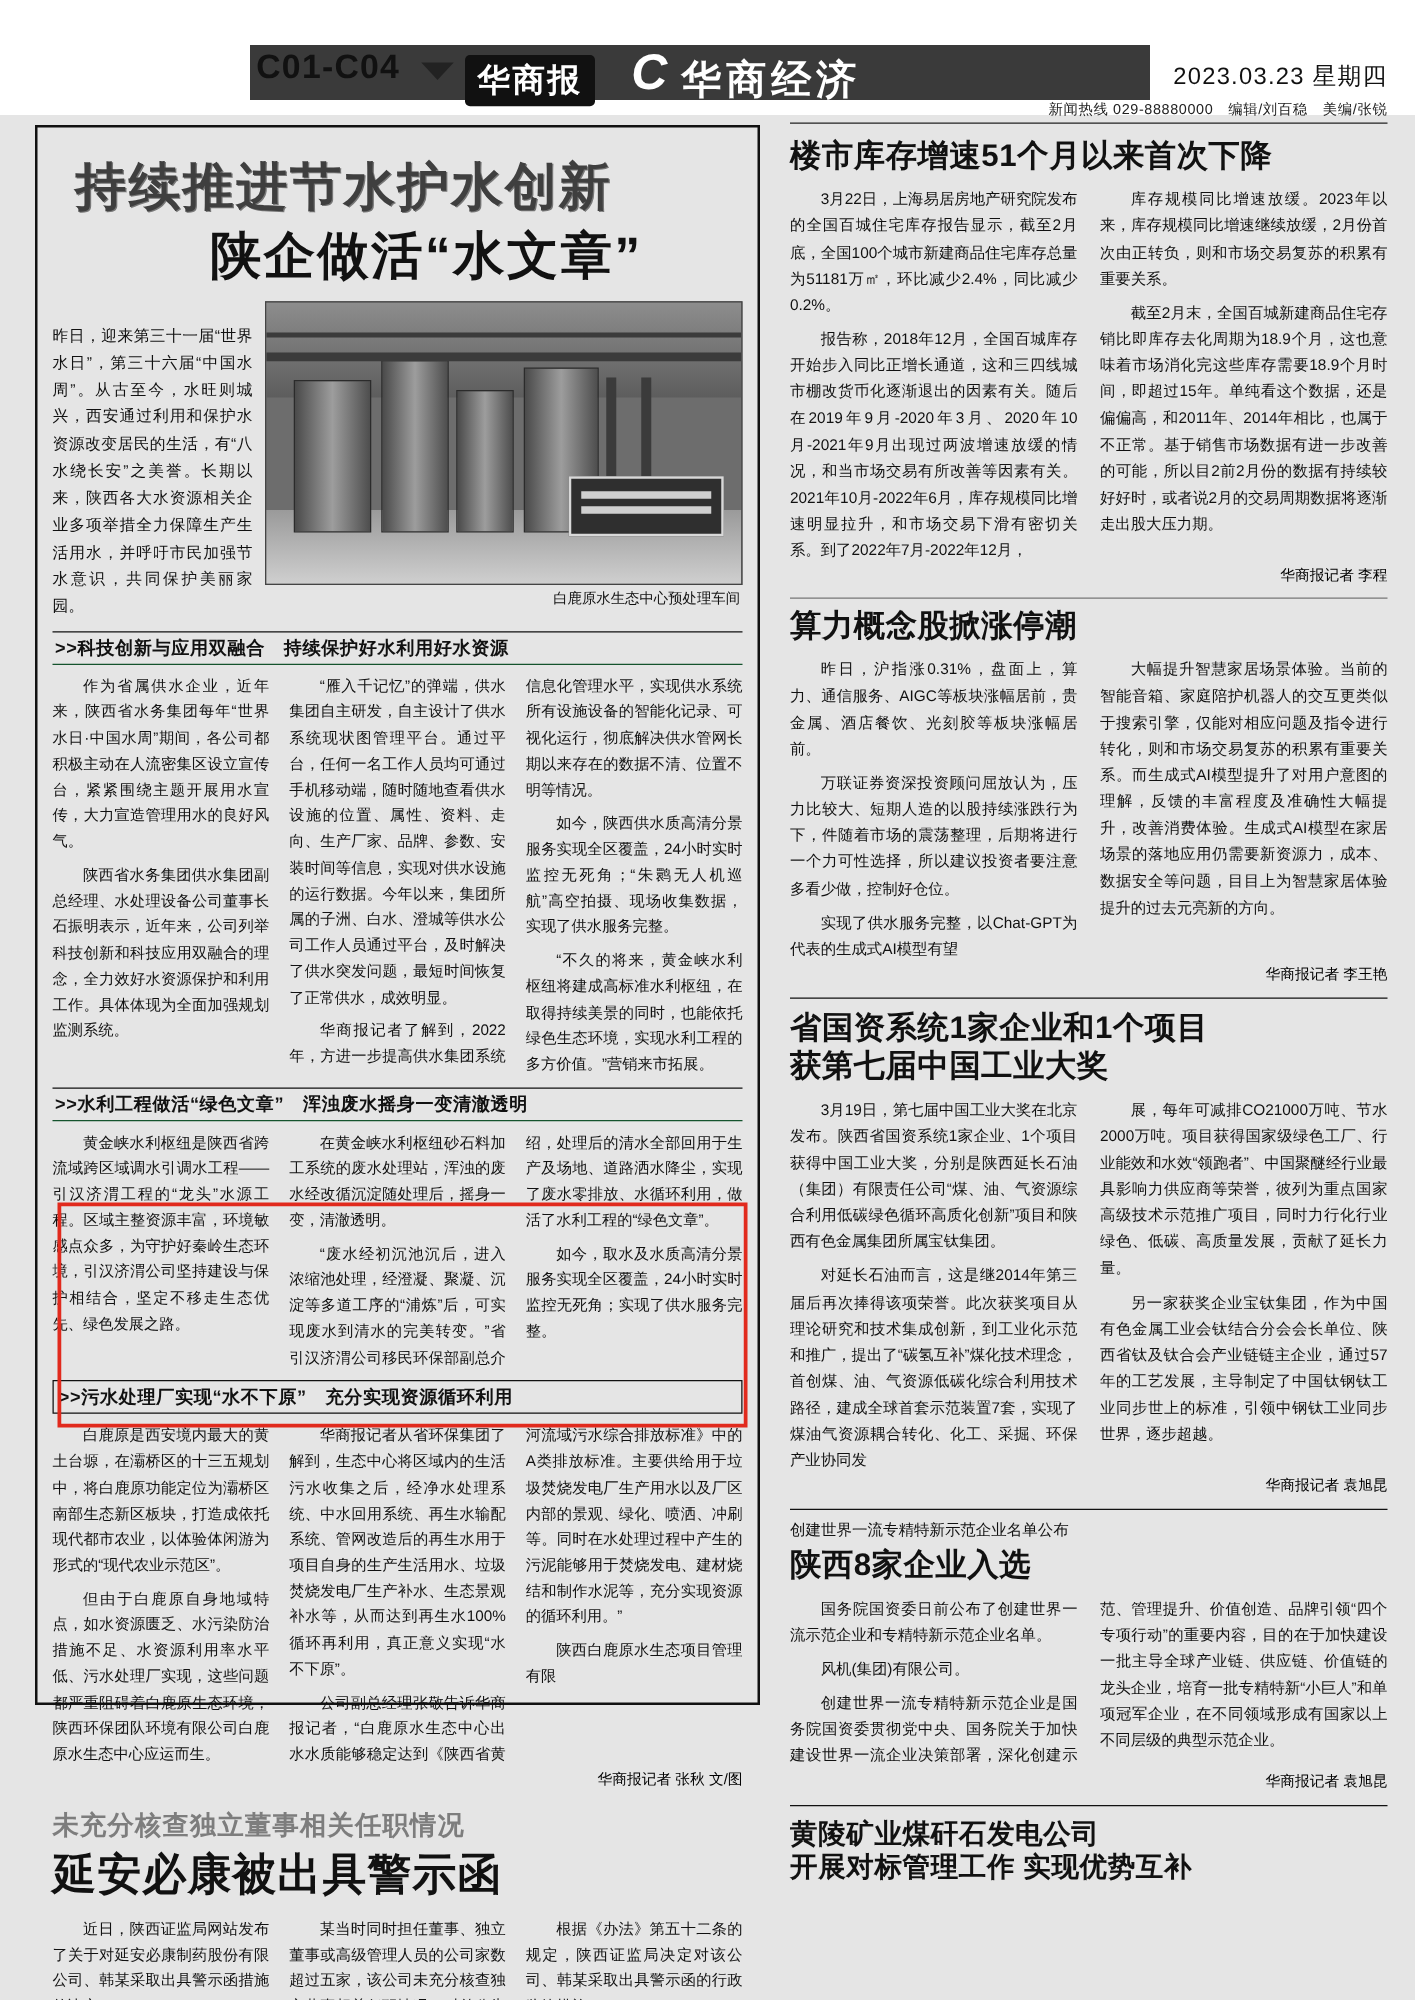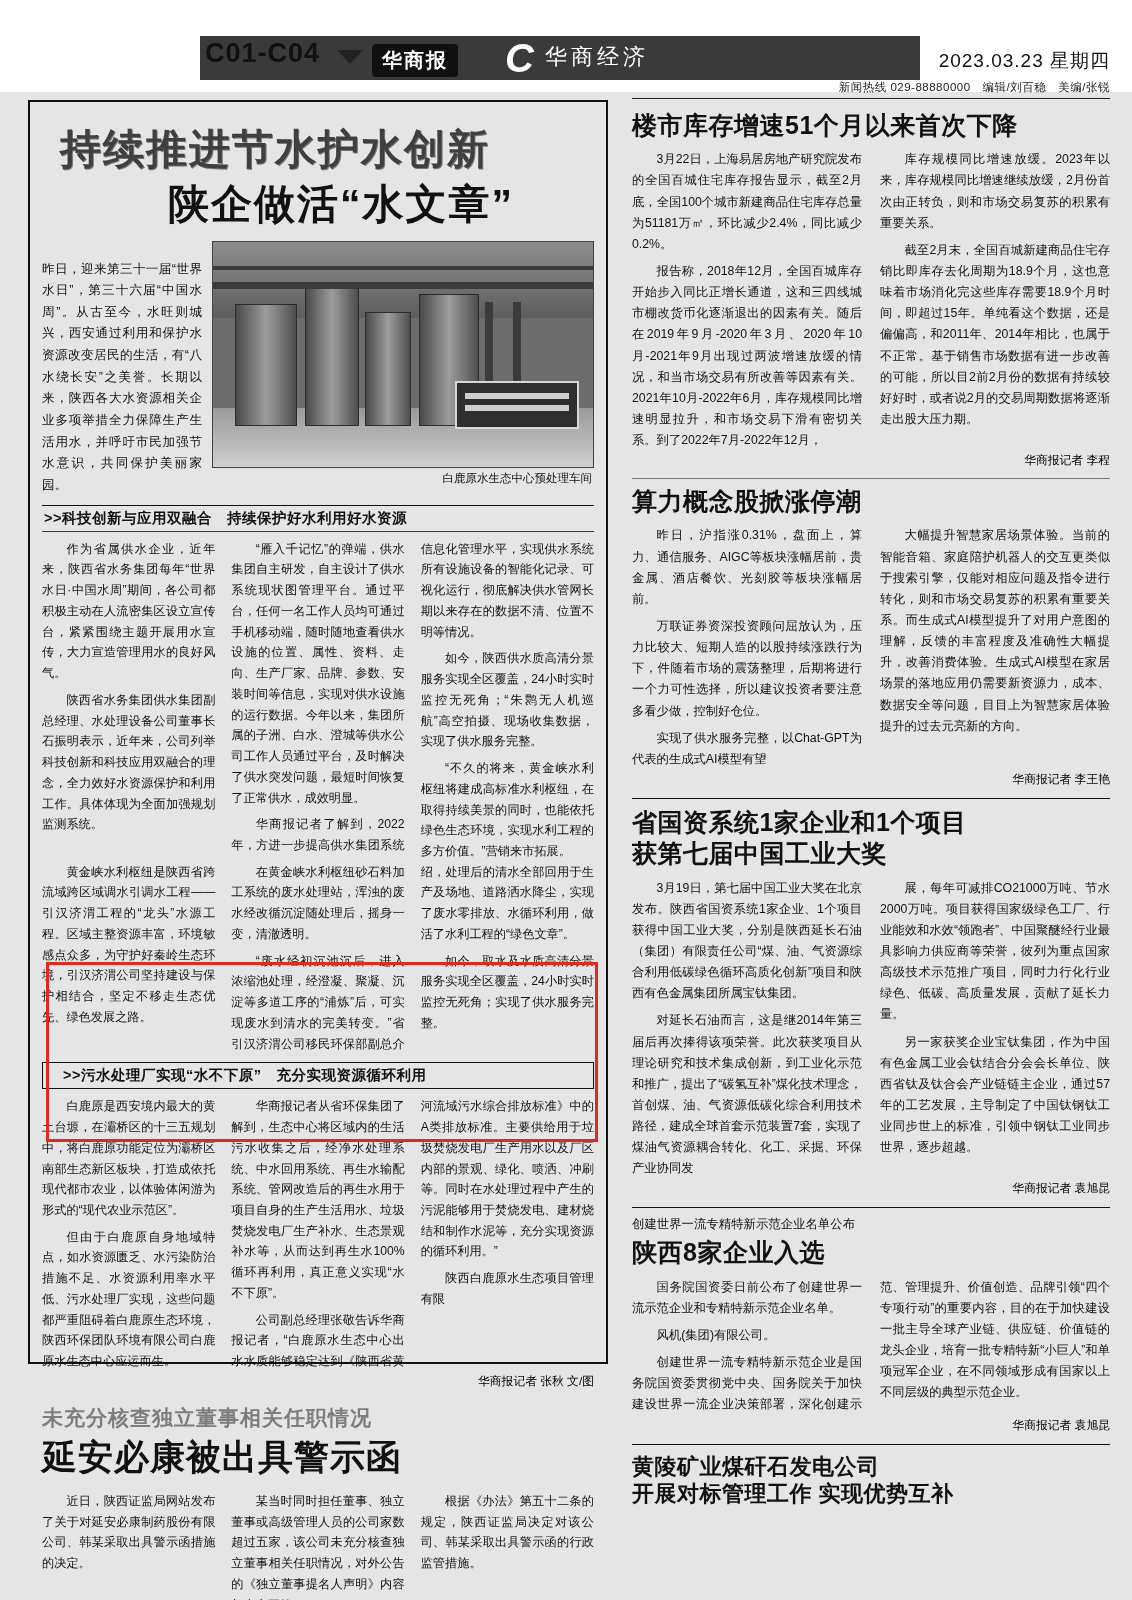--- a/index.html
+++ b/index.html
@@ -17,28 +17,28 @@
   }
   .mast-left{
     position:absolute;left:205px;top:38px;font-size:27px;font-weight:bold;color:#111;
     letter-spacing:1px;
   }
   .mast-tri{
     position:absolute;left:337px;top:50px;width:0;height:0;
     border-left:13px solid transparent;border-right:13px solid transparent;border-top:14px solid #222;
   }
   .mast-logo{
-    position:absolute;left:372px;top:44px;background:#111;color:#fff;font-size:20px;font-weight:bold;
+    position:absolute;left:372px;top:44px;background:#111;color:#fff;font-size:26px;font-weight:bold;
     padding:3px 10px;border-radius:4px;letter-spacing:2px;
   }
   .mast-c{
     position:absolute;left:505px;top:36px;font-size:40px;font-weight:bold;color:#fff;font-style:italic;
   }
   .mast-title{
-    position:absolute;left:545px;top:42px;font-size:22px;font-weight:normal;color:#fff;letter-spacing:4px;
+    position:absolute;left:545px;top:42px;font-size:32px;font-weight:bold;color:#fff;letter-spacing:4px;
   }
   .mast-date{
     position:absolute;right:22px;top:48px;font-size:19px;color:#111;letter-spacing:1px;
   }
   .mast-hot{
     position:absolute;right:22px;top:80px;font-size:11.5px;color:#222;letter-spacing:0.5px;
   }
   .mast-rule{
     position:absolute;left:632px;top:98px;width:478px;height:1px;background:#222;
   }
@@ -70,21 +70,21 @@
   .photo .tank{position:absolute;background:linear-gradient(90deg,#4a4a4a,#9d9d9d,#4e4e4e);border:1px solid #2b2b2b;}
   .photo .pipe{position:absolute;background:#3b3b3b;}
   .photo .sign{position:absolute;right:14px;bottom:38px;width:120px;height:44px;background:#2f2f2f;border:2px solid #d8d8d8;}
   .photo .sign:after{content:"";position:absolute;left:8px;top:10px;width:104px;height:6px;background:#cfcfcf;
     box-shadow:0 12px 0 #cfcfcf;}
   .photo-cap{font-size:11.5px;color:#111;text-align:right;margin:3px 2px 8px 0;}
   .sec-head{
     font-size:14.5px;font-weight:bold;color:#111;border-top:1px solid #111;border-bottom:1px solid #14532d;
     padding:3px 0 3px 2px;margin:8px 0 7px 0;letter-spacing:0.5px;
   }
-  .sec-head.boxed{border:1px solid #111;padding-left:20px;}
+  .sec-head.boxed{border:1px solid #111;padding-left:4px;}
   .cols3{column-count:3;column-gap:16px;font-size:12.2px;line-height:1.7;text-align:justify;color:#111;}
   .cols2 p,.cols3 p{margin:0 0 6px 0;text-indent:2em;}
   .byline{text-align:right;font-size:11.8px;margin-top:2px;}
   .redbox{
     position:absolute;left:16px;top:860px;width:552px;height:180px;border:3px solid #e12a1d;
     box-sizing:border-box;pointer-events:none;
   }
   .h2-gray{font-size:21px;font-weight:bold;color:#7d7d7d;letter-spacing:1px;margin:14px 0 0 0;}
   .h2-black{font-size:35px;font-weight:bold;color:#111;letter-spacing:1px;margin:2px 0 10px 0;}
   
@@ -141,20 +141,21 @@
     <div class="sec-head">&gt;&gt;科技创新与应用双融合　持续保护好水利用好水资源</div>
     <div class="cols3">
       <p>作为省属供水企业，近年来，陕西省水务集团每年“世界水日·中国水周”期间，各公司都积极主动在人流密集区设立宣传台，紧紧围绕主题开展用水宣传，大力宣造管理用水的良好风气。</p>
       <p>陕西省水务集团供水集团副总经理、水处理设备公司董事长石振明表示，近年来，公司列举科技创新和科技应用双融合的理念，全力效好水资源保护和利用工作。具体体现为全面加强规划监测系统。</p>
       <p>“雁入千记忆”的弹端，供水集团自主研发，自主设计了供水系统现状图管理平台。通过平台，任何一名工作人员均可通过手机移动端，随时随地查看供水设施的位置、属性、资料、走向、生产厂家、品牌、参数、安装时间等信息，实现对供水设施的运行数据。今年以来，集团所属的子洲、白水、澄城等供水公司工作人员通过平台，及时解决了供水突发问题，最短时间恢复了正常供水，成效明显。</p>
       <p>华商报记者了解到，2022年，方进一步提高供水集团系统信息化管理水平，实现供水系统所有设施设备的智能化记录、可视化运行，彻底解决供水管网长期以来存在的数据不清、位置不明等情况。</p>
       <p>如今，陕西供水质高清分景服务实现全区覆盖，24小时实时监控无死角；“朱鹮无人机巡航”高空拍摄、现场收集数据，实现了供水服务完整。</p>
       <p>“不久的将来，黄金峡水利枢纽将建成高标准水利枢纽，在取得持续美景的同时，也能依托绿色生态环境，实现水利工程的多方价值。”营销来市拓展。</p>
     </div>
 
+    <div class="sec-head">&gt;&gt;水利工程做活“绿色文章”　浑浊废水摇身一变清澈透明</div>
     <div class="cols3">
       <p>黄金峡水利枢纽是陕西省跨流域跨区域调水引调水工程——引汉济渭工程的“龙头”水源工程。区域主整资源丰富，环境敏感点众多，为守护好秦岭生态环境，引汉济渭公司坚持建设与保护相结合，坚定不移走生态优先、绿色发展之路。</p>
       <p>在黄金峡水利枢纽砂石料加工系统的废水处理站，浑浊的废水经改循沉淀随处理后，摇身一变，清澈透明。</p>
       <p>“废水经初沉池沉后，进入浓缩池处理，经澄凝、聚凝、沉淀等多道工序的“浦炼”后，可实现废水到清水的完美转变。”省引汉济渭公司移民环保部副总介绍，处理后的清水全部回用于生产及场地、道路洒水降尘，实现了废水零排放、水循环利用，做活了水利工程的“绿色文章”。</p>
       <p>如今，取水及水质高清分景服务实现全区覆盖，24小时实时监控无死角；实现了供水服务完整。</p>
     </div>
 
     <div class="sec-head boxed">&gt;&gt;污水处理厂实现“水不下原”　充分实现资源循环利用</div>
     <div class="cols3">
       <p>白鹿原是西安境内最大的黄土台塬，在灞桥区的十三五规划中，将白鹿原功能定位为灞桥区南部生态新区板块，打造成依托现代都市农业，以体验体闲游为形式的“现代农业示范区”。</p>

